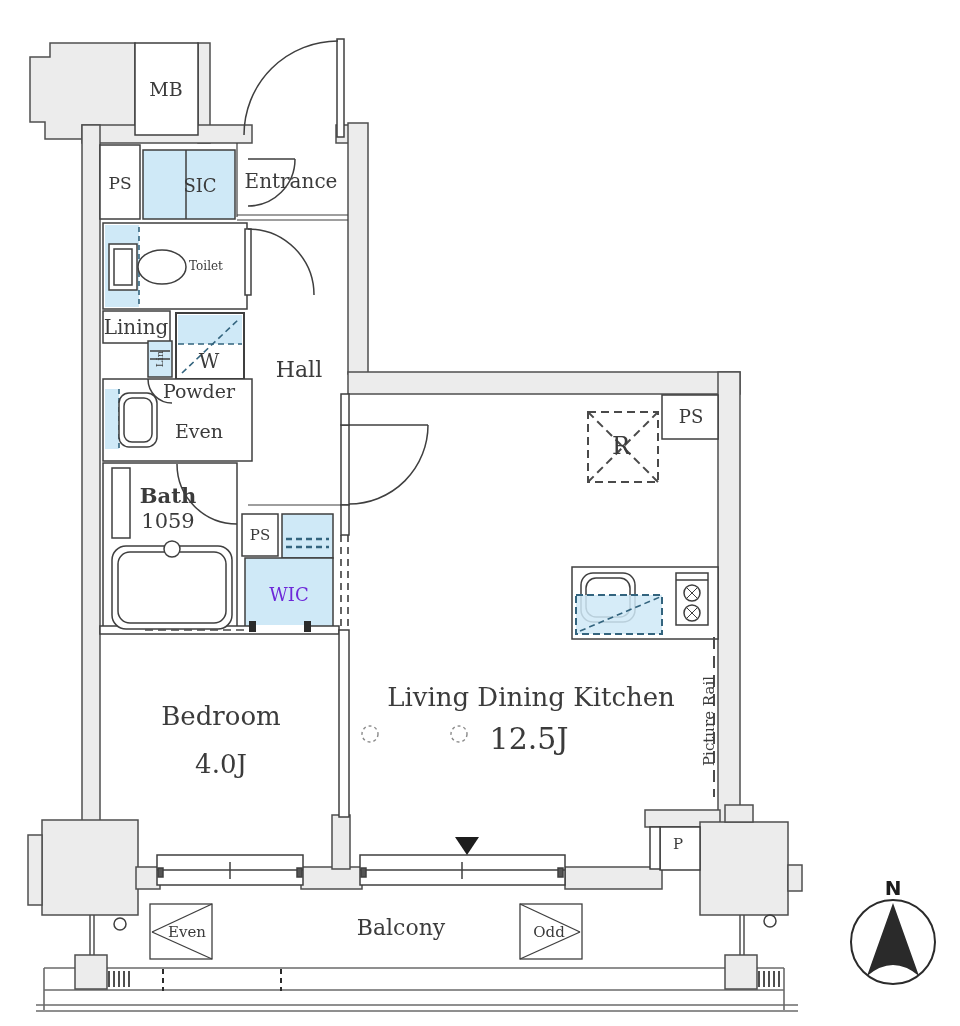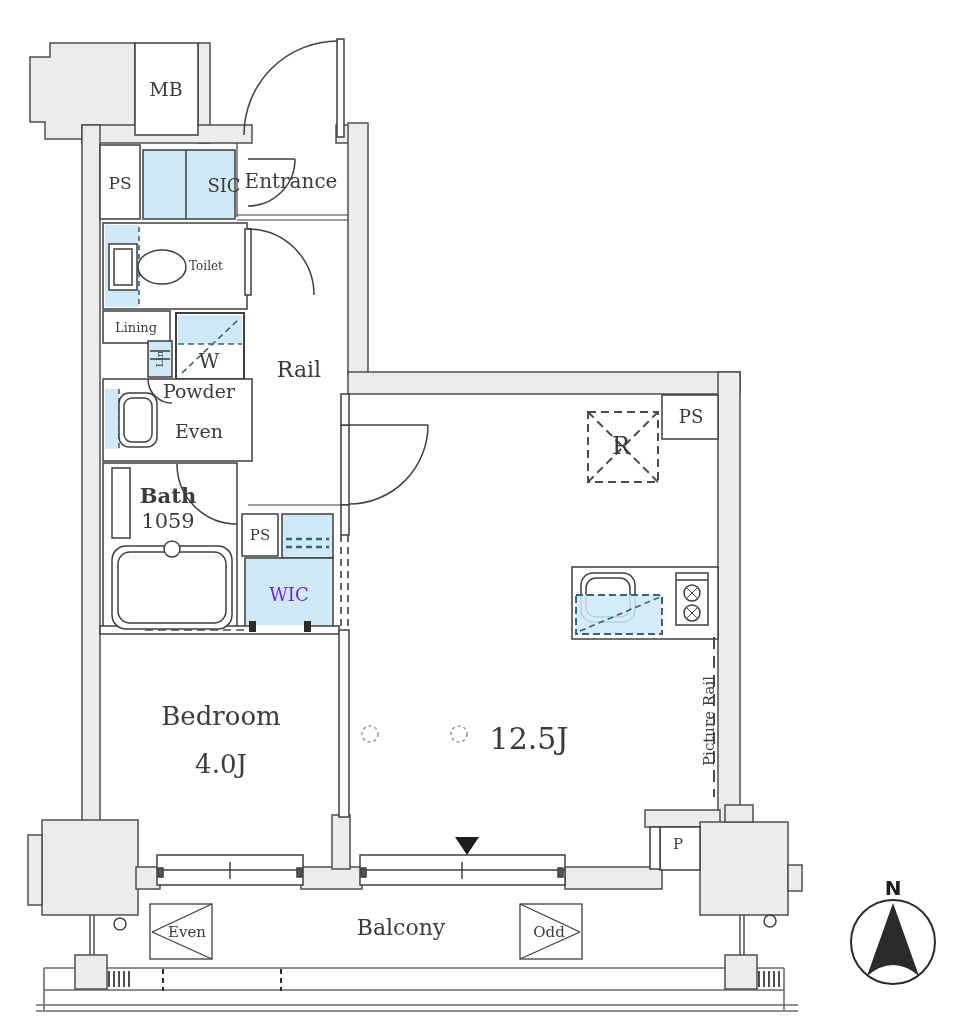--- a/index.html
+++ b/index.html
@@ -199,35 +199,36 @@
   </g>
 
   <g>
     <circle cx="893" cy="915" r="42" fill="none" stroke="#2b2b2b" stroke-width="2"></circle>
     <path d="M893,876 L919,949 Q893,927 867,949 Z" fill="#2a2a2a"></path>
   </g>
 </svg>
 
   <div class="lbl" style="left:166px;top:62px;font-size:19px;">MB</div>
   <div class="lbl" style="left:120px;top:156px;font-size:17px;">PS</div>
-  <div class="lbl" style="left:224px;top:159px;font-size:18px;">SIC</div>
+  <div class="lbl" style="left:200px;top:159px;font-size:18px;">SIC</div>
   <div class="lbl" style="left:291px;top:154px;font-size:20px;">Entrance</div>
   <div class="lbl" style="left:206px;top:239px;font-size:12px;">Toilet</div>
-  <div class="lbl" style="left:136px;top:300px;font-size:13px;">Lining</div>
+  <div class="lbl" style="left:136px;top:300px;font-size:20px;">Lining</div>
   <div class="lbl vert" style="left:160px;top:332px;font-size:10px;">Lin</div>
   <div class="lbl" style="left:209px;top:334px;font-size:20px;">W</div>
-  <div class="lbl" style="left:299px;top:343px;font-size:22px;">Rail</div>
+  <div class="lbl" style="left:299px;top:343px;font-size:22px;">Hall</div>
   <div class="lbl" style="left:199px;top:364px;font-size:19px;">Powder</div>
   <div class="lbl" style="left:199px;top:404px;font-size:19px;">Even</div>
   <div class="lbl" style="left:168px;top:468px;font-size:21px;font-weight:bold;">Bath</div>
   <div class="lbl" style="left:168px;top:494px;font-size:21px;">1059</div>
   <div class="lbl" style="left:260px;top:508px;font-size:15px;">PS</div>
   <div class="lbl" style="left:289px;top:568px;font-size:18px;color:#6d28d9;">WIC</div>
   <div class="lbl" style="left:221px;top:689px;font-size:26px;">Bedroom</div>
   <div class="lbl" style="left:221px;top:737px;font-size:26px;">4.0J</div>
+  <div class="lbl" style="left:531px;top:670px;font-size:26px;">Living Dining Kitchen</div>
   <div class="lbl" style="left:529px;top:712px;font-size:30px;text-align:right;">12.5J</div>
   <div class="lbl" style="left:621px;top:419px;font-size:24px;">R</div>
   <div class="lbl" style="left:691px;top:390px;font-size:18px;">PS</div>
   <div class="lbl vert" style="left:709px;top:694px;font-size:15px;">Picture Rail</div>
   <div class="lbl" style="left:678px;top:817px;font-size:15px;">P</div>
   <div class="lbl" style="left:401px;top:901px;font-size:22px;">Balcony</div>
   <div class="lbl" style="left:187px;top:905px;font-size:15px;">Even</div>
   <div class="lbl" style="left:549px;top:905px;font-size:15px;">Odd</div>
   <div class="lbl sans" style="left:893px;top:861px;font-size:20px;">N</div>
 </div>

